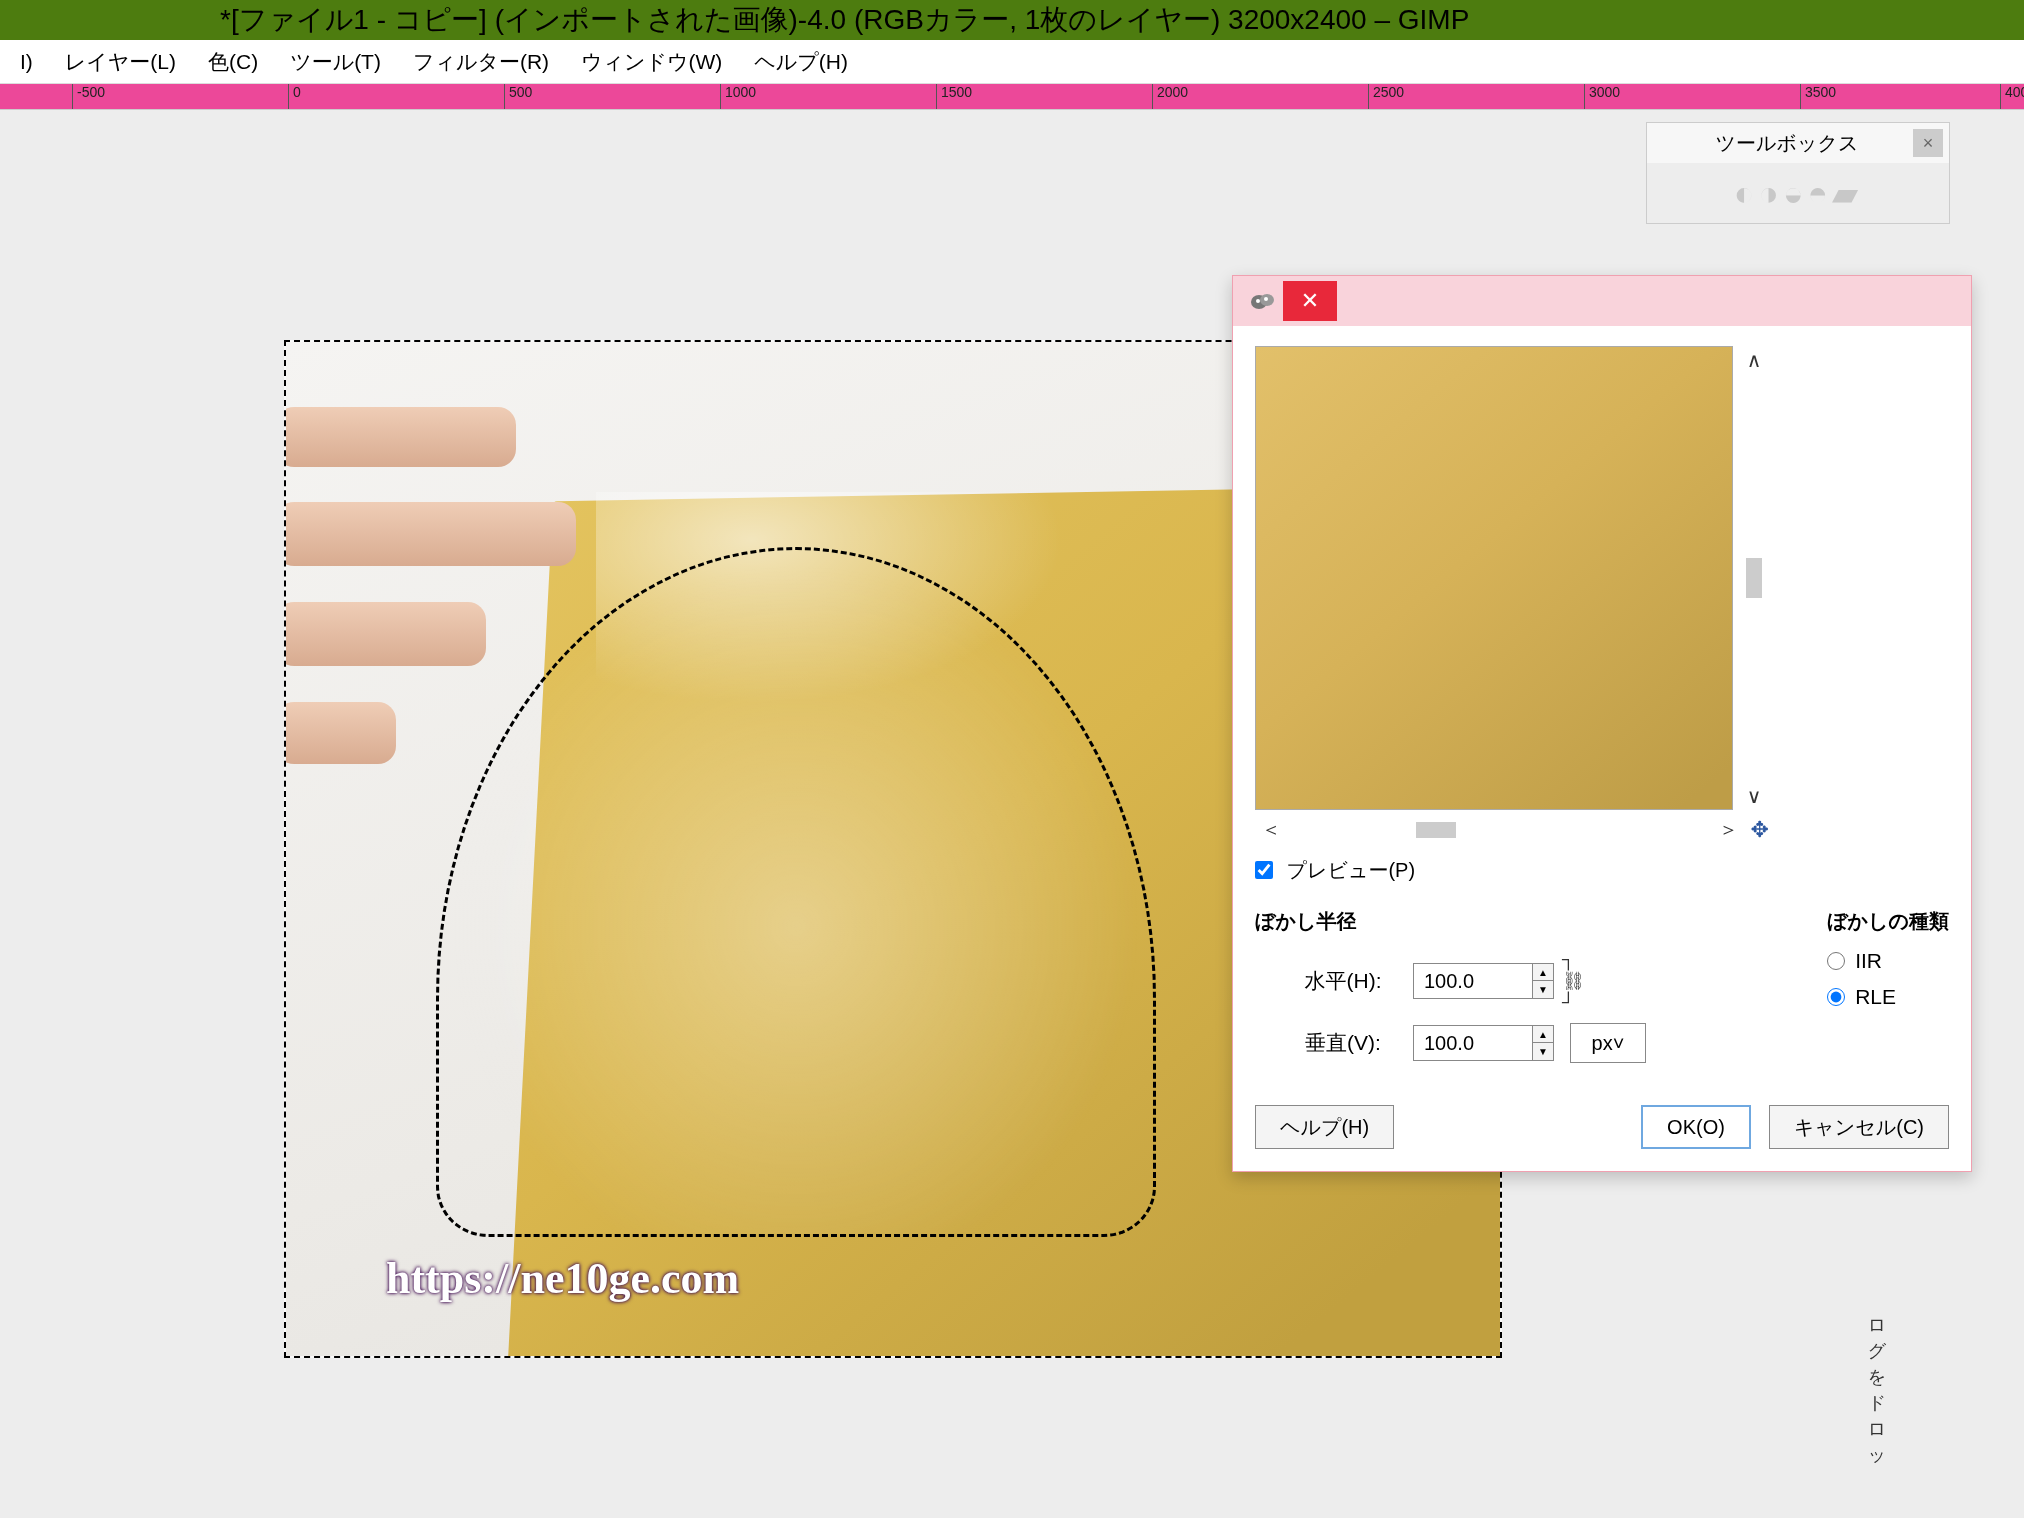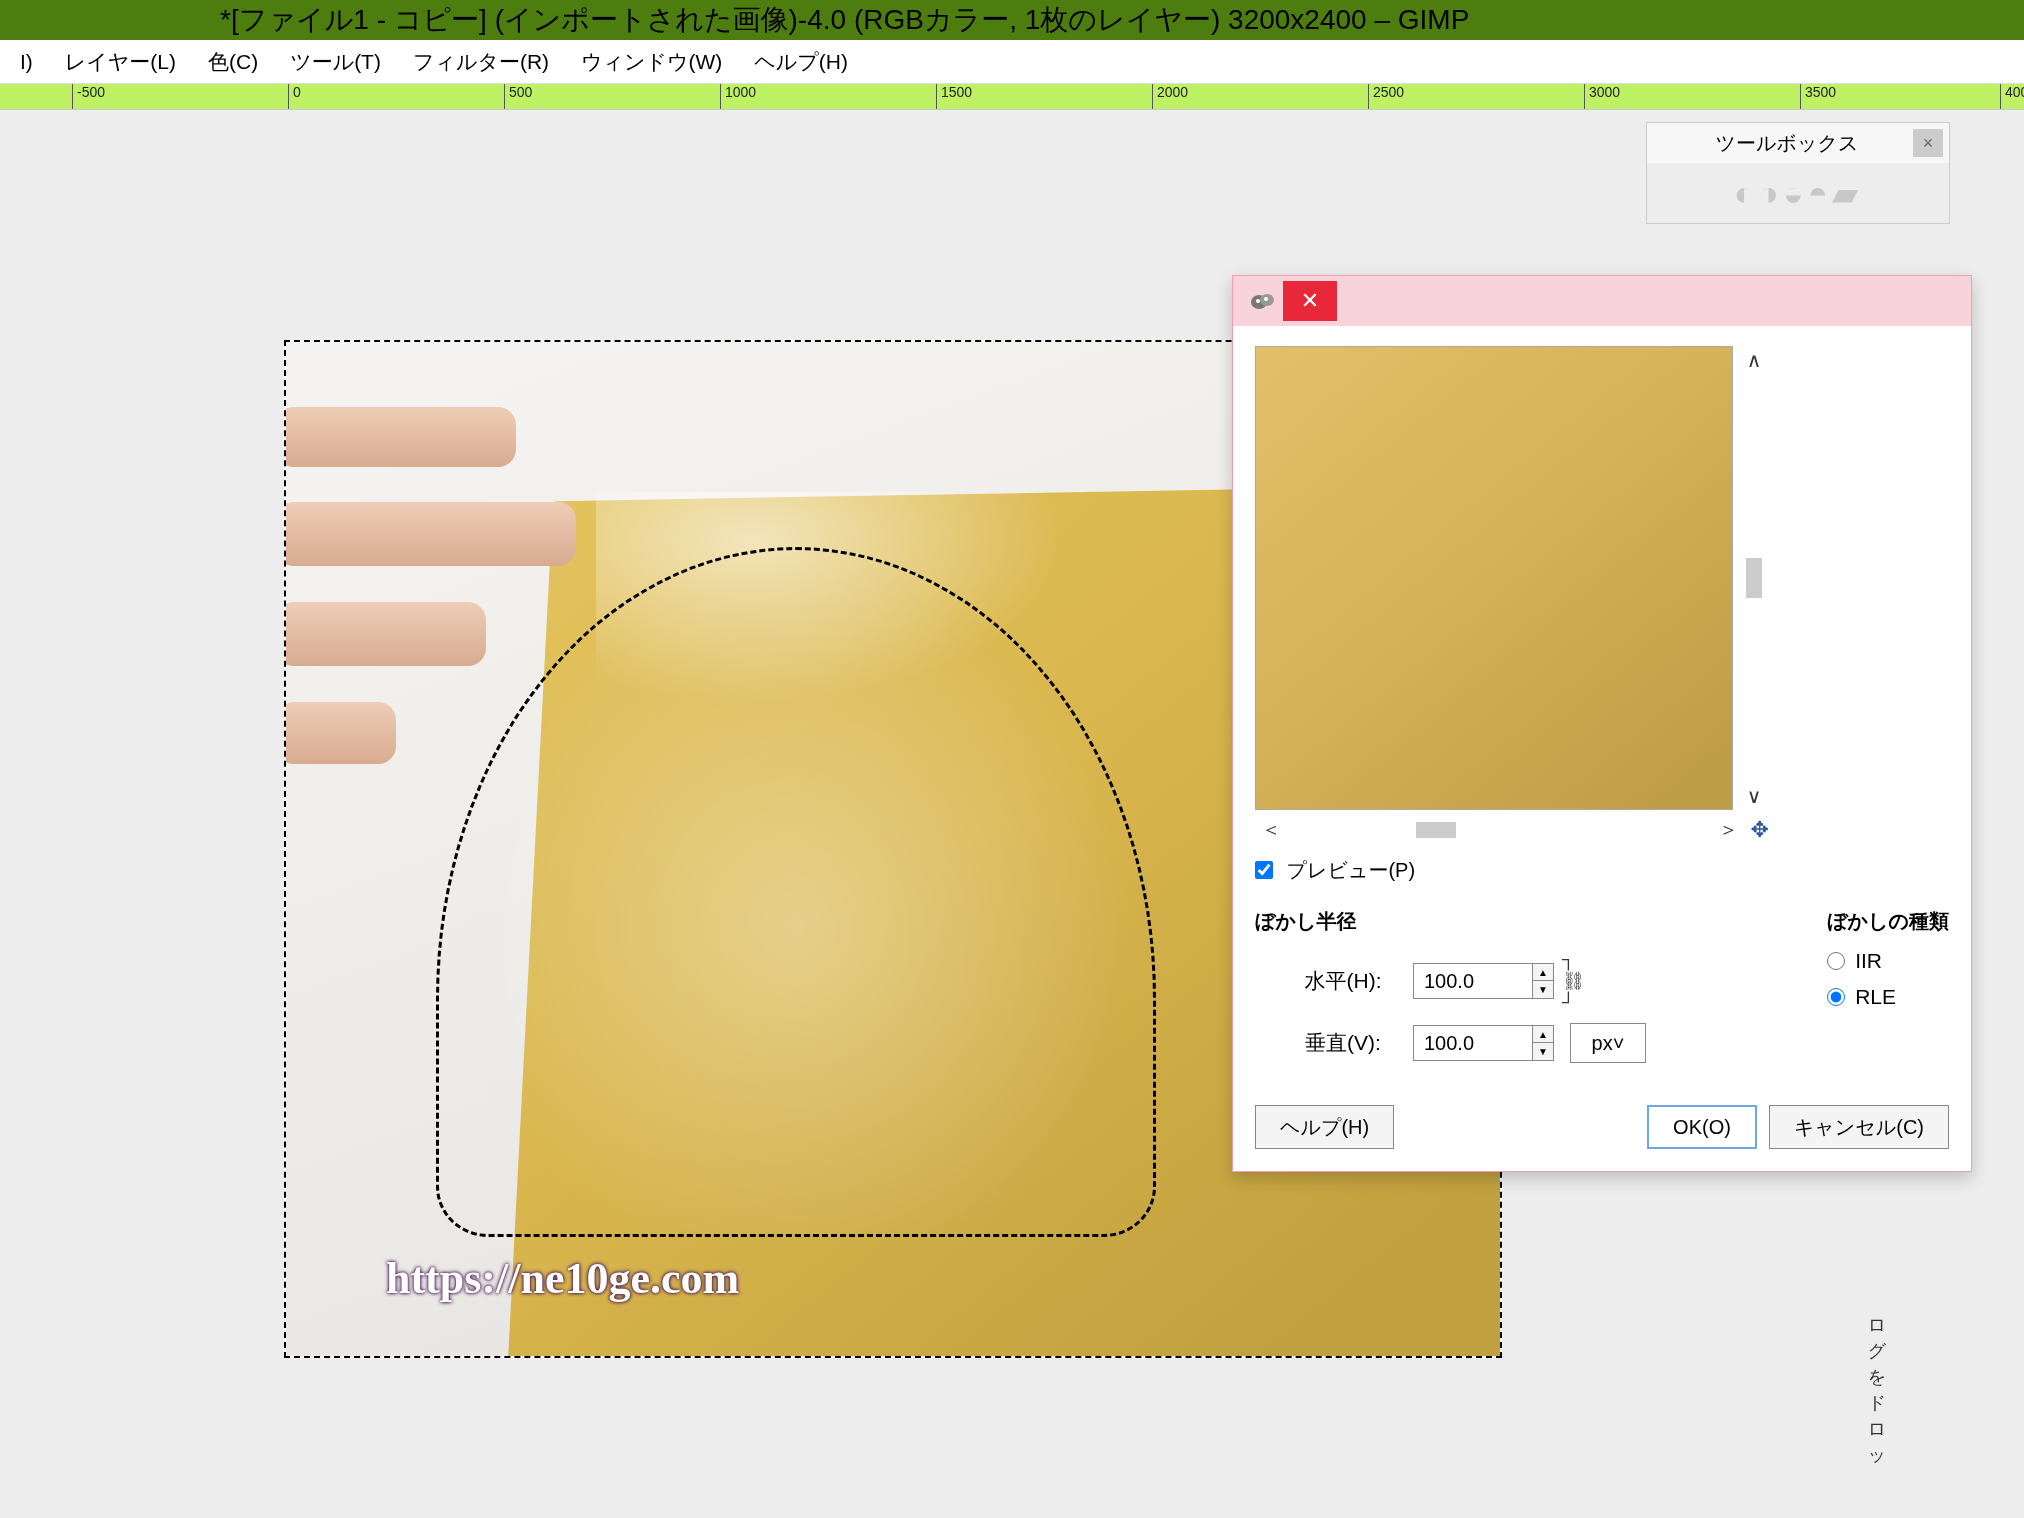--- a/index.html
+++ b/index.html
@@ -3,21 +3,21 @@
 <meta charset="utf-8">
 <style>
   * { box-sizing: border-box; margin: 0; padding: 0; font-family: "Meiryo", "MS PGothic", sans-serif; }
   body { background: #ededed; width: 2024px; height: 1518px; overflow: hidden; position: relative; }
 
   .title-bar { height: 40px; background: #4d7c0f; display: flex; align-items: center; padding-left: 220px; font-size: 28px; color: #000; }
 
   .menu-bar { height: 44px; background: #fff; display: flex; align-items: center; font-size: 21px; padding-left: 4px; border-bottom: 1px solid #ddd; }
   .menu-item { padding: 6px 16px; cursor: default; }
 
-  .ruler-h { height: 26px; background: #bef264; position: relative; overflow: hidden; font-size: 15px; color: #222; border-bottom: 1px solid #ccc; }
+  .ruler-h { height: 26px; background: #ec4899; position: relative; overflow: hidden; font-size: 15px; color: #222; border-bottom: 1px solid #ccc; }
   .ruler-h .tick { position: absolute; top: 0; height: 100%; border-left: 1px solid #555; padding-left: 4px; font-size: 14px; }
 
   .main-area { position: absolute; top: 112px; left: 0; right: 0; bottom: 0; background: #ededed; }
 
   .toolbox-panel { position: absolute; top: 10px; right: 74px; width: 304px; background: #ededed; border: 1px solid #ccc; }
   .toolbox-header { display: flex; align-items: center; justify-content: space-between; padding: 6px 6px 6px 14px; background: #f7f7f7; }
   .toolbox-title { font-size: 20px; flex: 1; text-align: center; }
   .toolbox-close { width: 30px; height: 28px; background: #ccc; color: #666; display: flex; align-items: center; justify-content: center; font-size: 18px; }
   .toolbox-body { height: 60px; background: #ededed; display: flex; align-items: center; justify-content: center; }
   .tool-icons { color: #c8c8c8; font-size: 34px; letter-spacing: 4px; }
@@ -204,21 +204,21 @@
             <input type="radio" name="btype" checked="" style="">
             <span>RLE</span>
           </label>
         </div>
       </div>
 
       <div class="btn-row">
         <div class="btn">
             <span>ヘルプ(H)</span>
           </div>
-        <div style="display:flex; gap:12px">
+        <div style="display:flex; gap:18px">
           <div class="btn ok">
               <span>OK(O)</span>
             </div>
           <div class="btn">
               <span>キャンセル(C)</span>
             </div>
         </div>
       </div>
 
     </div>

